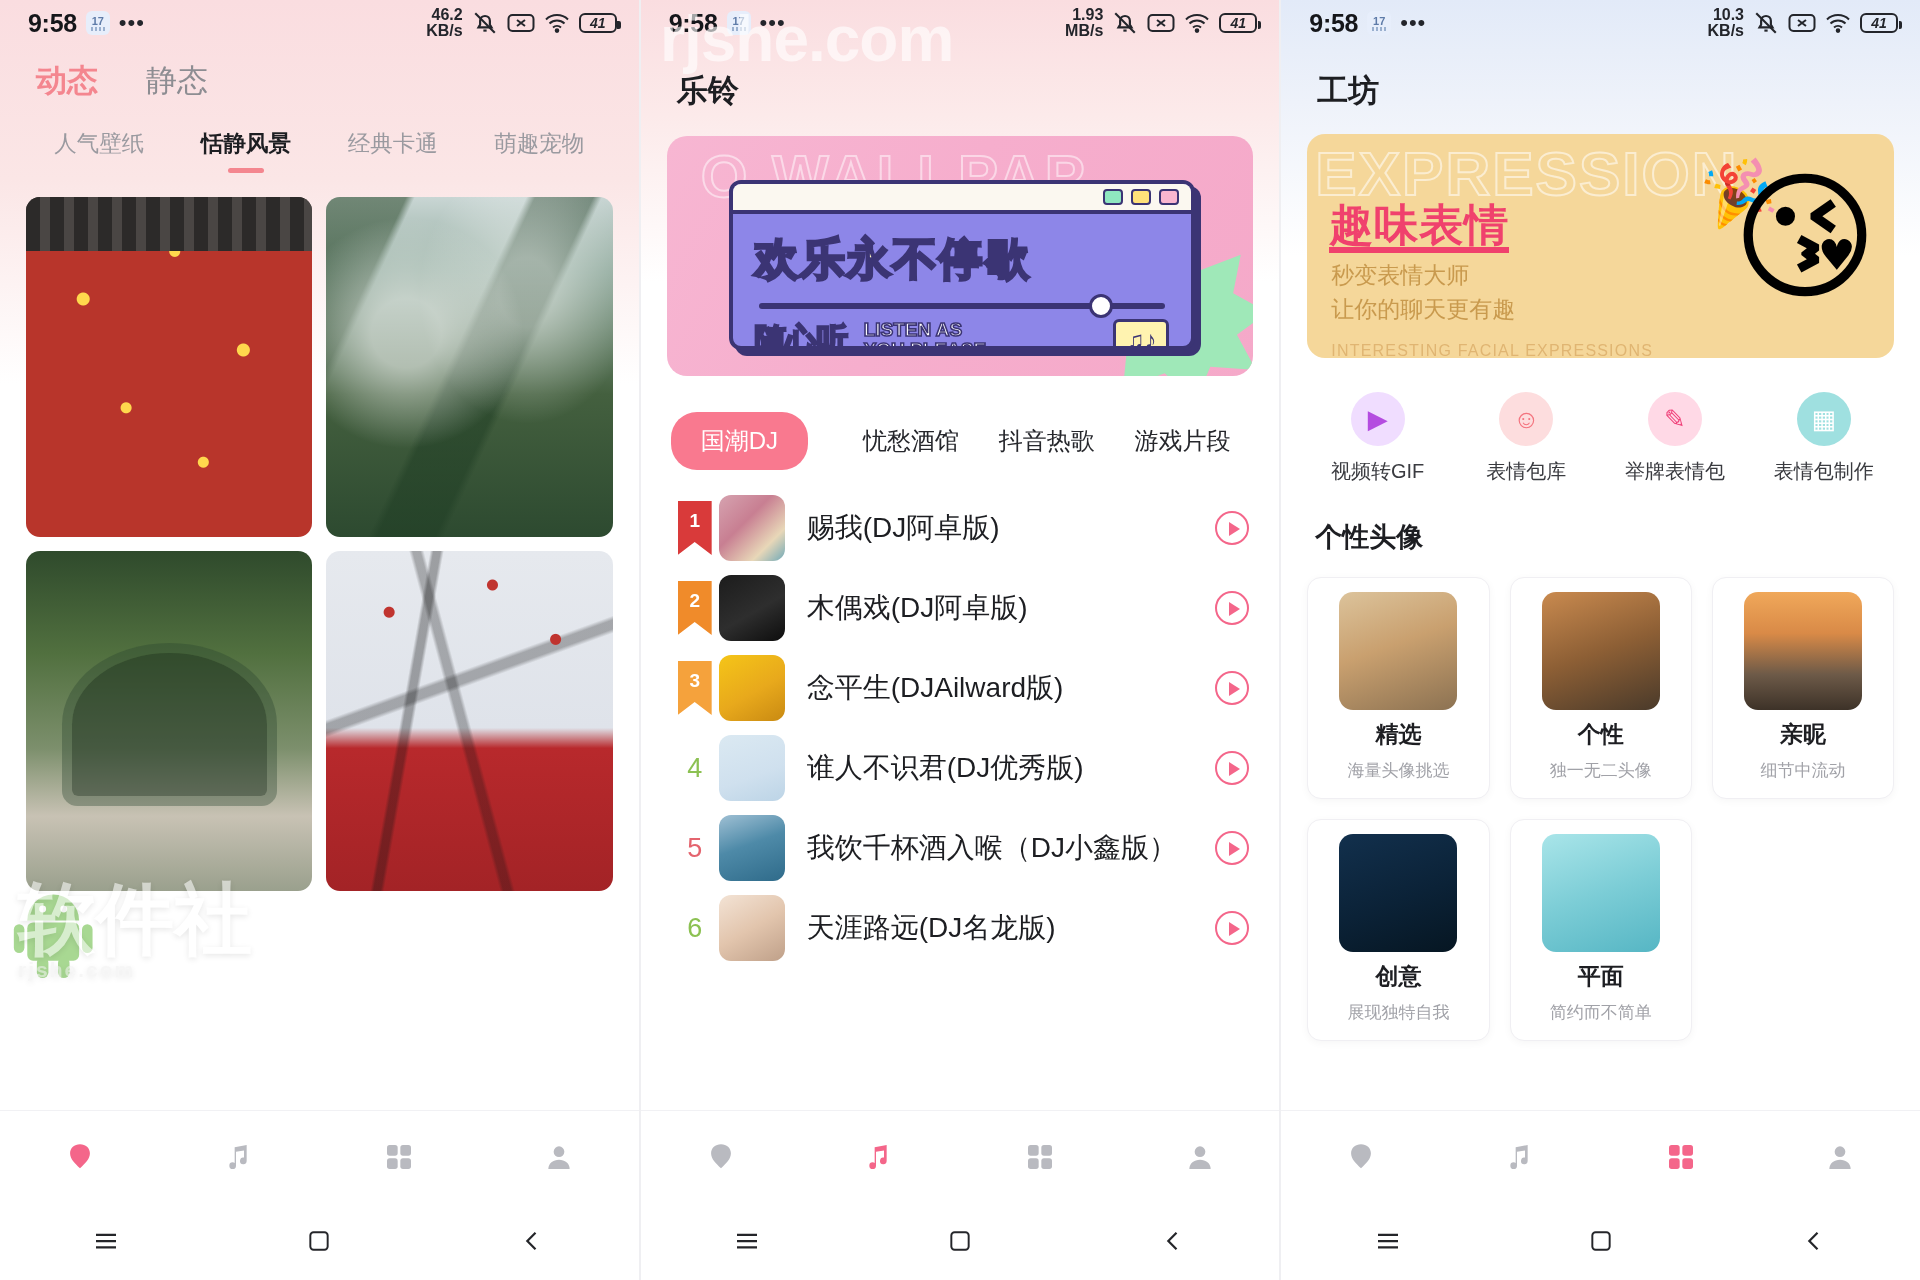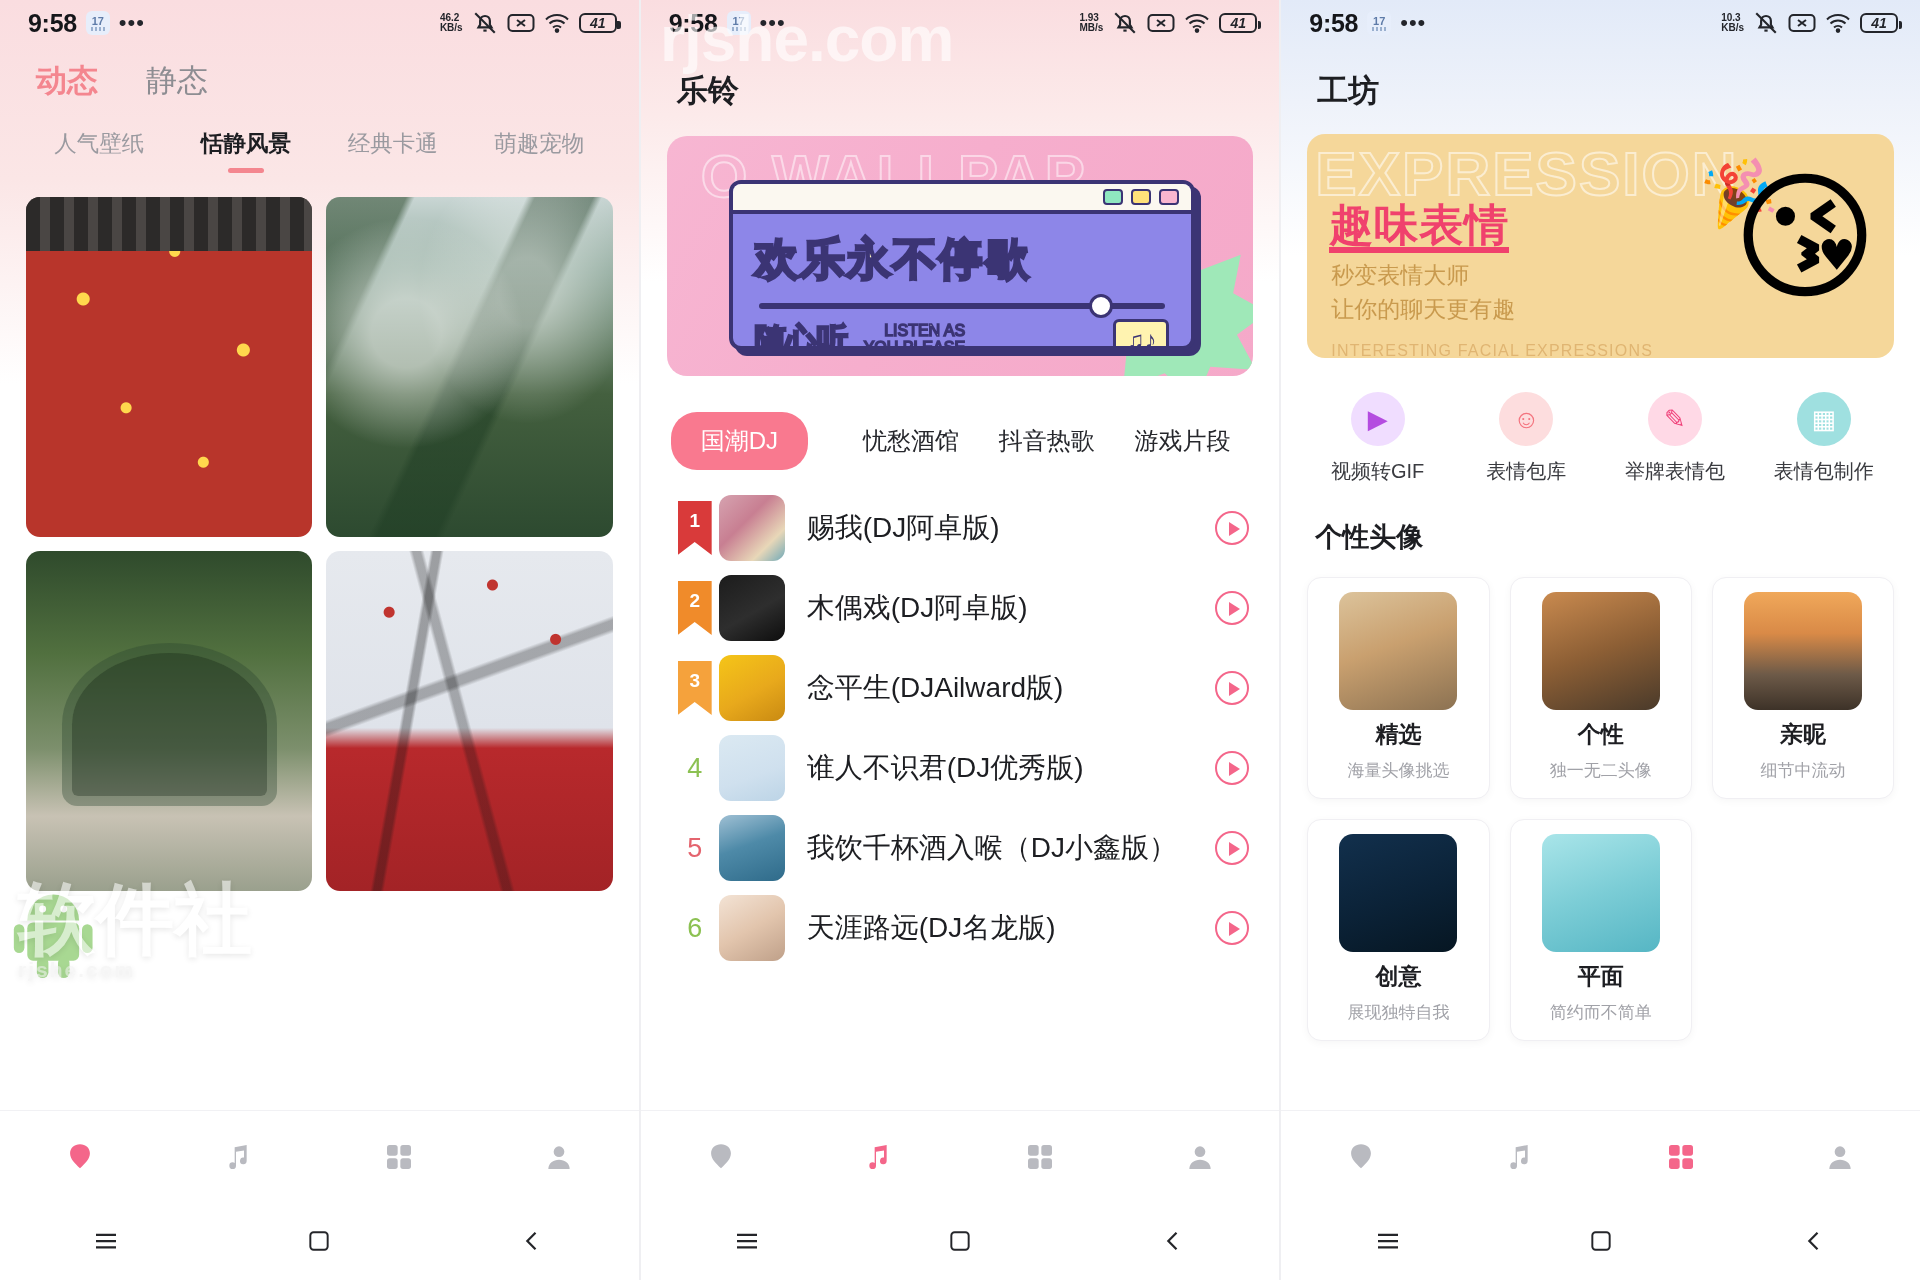--- a/index.html
+++ b/index.html
@@ -19,21 +19,21 @@
   
   .statusbar { height:46px; display:flex; align-items:center; justify-content:space-between; padding:0 22px 0 28px; flex:none; }
   .sb-left { display:flex; align-items:center; gap:9px; }
   .sb-time { font-size:25px; font-weight:700; color:#15161a; letter-spacing:-.3px; }
   .sb-badge { width:24px; height:24px; border-radius:6px; background:#e7eefb; color:#5e7ba8; font-size:11px; font-weight:700;
               display:flex; align-items:center; justify-content:center; line-height:1; padding-bottom:4px; position:relative; }
   .sb-badge::after { content:""; position:absolute; bottom:4px; left:5px; right:5px; height:4px;
               background:repeating-linear-gradient(90deg,#9ab0cf 0 2px,transparent 2px 4px); }
   .sb-dots { font-size:22px; color:#23252b; letter-spacing:1px; line-height:.6; }
   .sb-right { display:flex; align-items:center; gap:9px; }
-  .sb-speed { font-size:10px; font-weight:800; color:#23252b; line-height:1.02; text-align:left; }
+  .sb-speed { font-size:16px; font-weight:800; color:#23252b; line-height:1.02; text-align:right; }
   .sb-ic { color:#23252b; display:flex; align-items:center; }
   .sb-batt { width:38px; height:20px; border:2.4px solid #23252b; border-radius:6px; position:relative;
              display:flex; align-items:center; justify-content:center; }
   .sb-batt::after { content:""; position:absolute; right:-6px; top:6px; width:3.5px; height:8px; background:#23252b; border-radius:0 2px 2px 0; }
   .sb-batt span { font-size:14px; font-weight:800; color:#23252b;font-style:italic; }
 
   
   .p1-tabs { display:flex; align-items:flex-end; gap:48px; padding:14px 36px 0; flex:none; }
   .p1-tab { font-size:31px; color:#8d8d92; font-weight:500; }
   .p1-tab.on { color:#f4868f; font-weight:600; }
@@ -89,21 +89,21 @@
          border-radius:12px; overflow:hidden; box-shadow:6px 6px 0 #3b3474; }
   .win-bar { height:30px; background:#fbf8f0; border-bottom:4px solid #3b3474; display:flex; align-items:center;
              justify-content:flex-end; gap:8px; padding-right:12px; }
   .win-dot { width:20px; height:16px; border:2.5px solid #3b3474; border-radius:4px; }
   .win-body { padding:16px 22px; }
   .win-h1 { font-size:44px; font-weight:900; color:#fff7c2; -webkit-text-stroke:3px #3b3474; letter-spacing:2px; }
   .win-track { height:6px; background:#3b3474; border-radius:3px; margin:14px 4px 10px; position:relative; }
   .win-track i { position:absolute; right:52px; top:-9px; width:24px; height:24px; border-radius:50%; background:#fff; border:3px solid #3b3474; }
   .win-row { display:flex; align-items:center; gap:16px; }
   .win-h2 { font-size:31px; font-weight:900; color:#fff7c2; -webkit-text-stroke:2.5px #3b3474; }
-  .win-en { font-size:16px; font-weight:400; color:#fff; -webkit-text-stroke:1.6px #3b3474; line-height:1.05;text-align:right; }
+  .win-en { font-size:19px; font-weight:700; color:#fff; -webkit-text-stroke:1.6px #3b3474; line-height:1.05; }
   .win-note { margin-left:auto; background:#fff3b0; border:3px solid #3b3474; border-radius:6px; padding:4px 10px; font-size:24px; color:#3b3474; }
 
   .p2-chips { display:flex; align-items:center; gap:2px; padding:36px 30px 0; flex:none; }
   .p2-chip { flex:1; text-align:center; font-size:24px; color:#26272c; }
   .p2-chip.on { flex:none; background:#f9798f; color:#fff; border-radius:26px; padding:13px 30px; font-size:24px; margin-right:34px; }
 
   .songlist { padding:18px 30px 0; display:flex; flex-direction:column; gap:0; flex:none; }
   .song { display:flex; align-items:center; height:80px; }
   .rank { width:48px; display:flex; align-items:center; justify-content:center; flex:none; }
   .ribbon { width:34px; height:54px; position:relative; display:flex; align-items:flex-start; justify-content:center;

